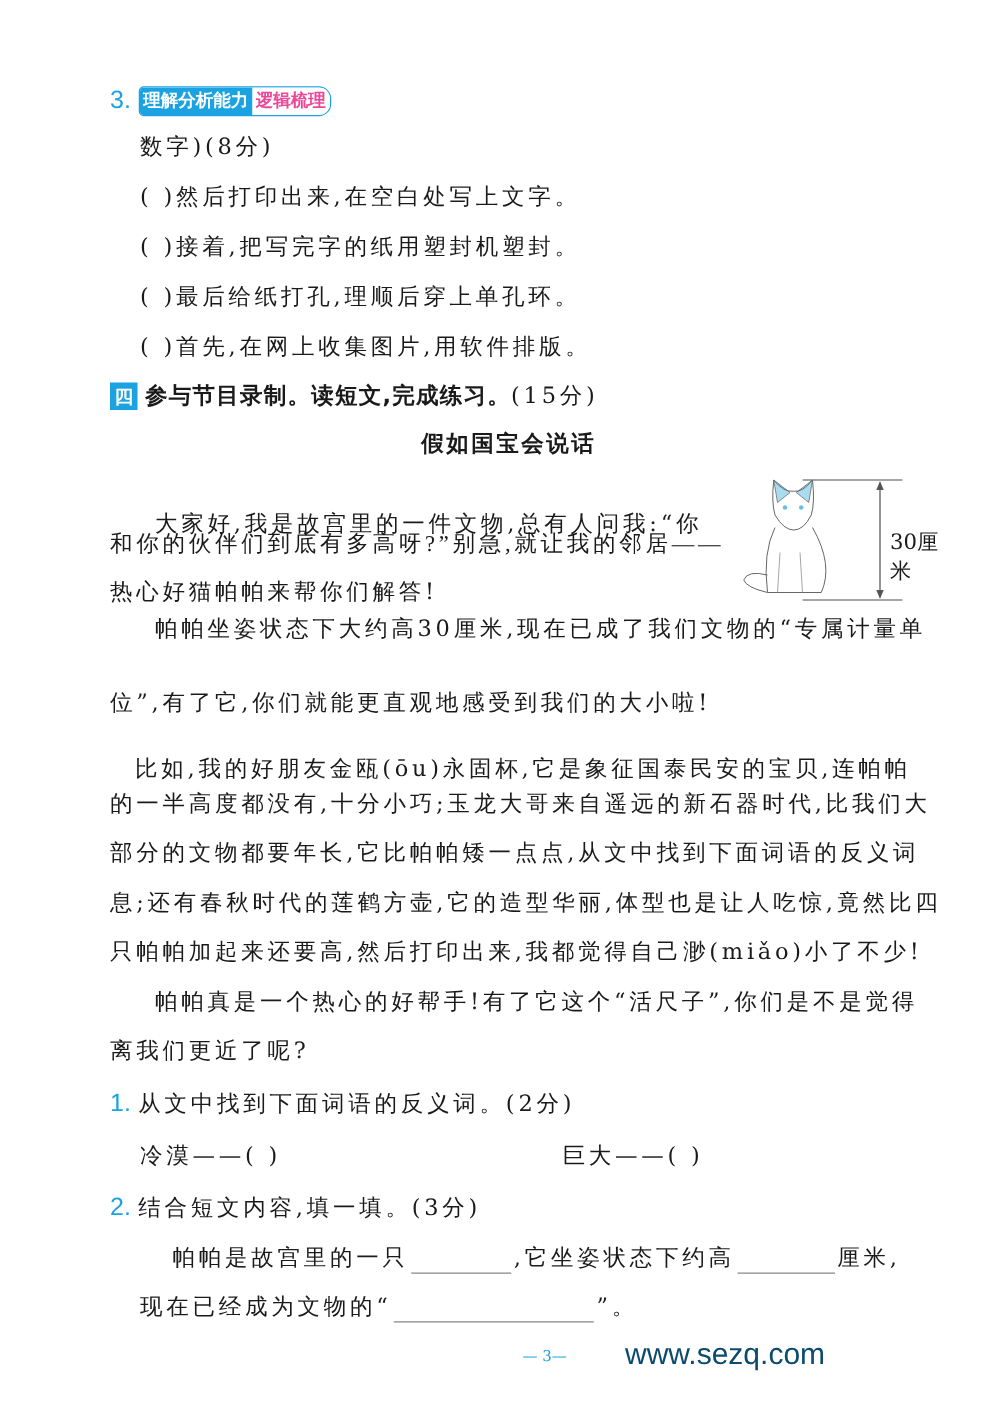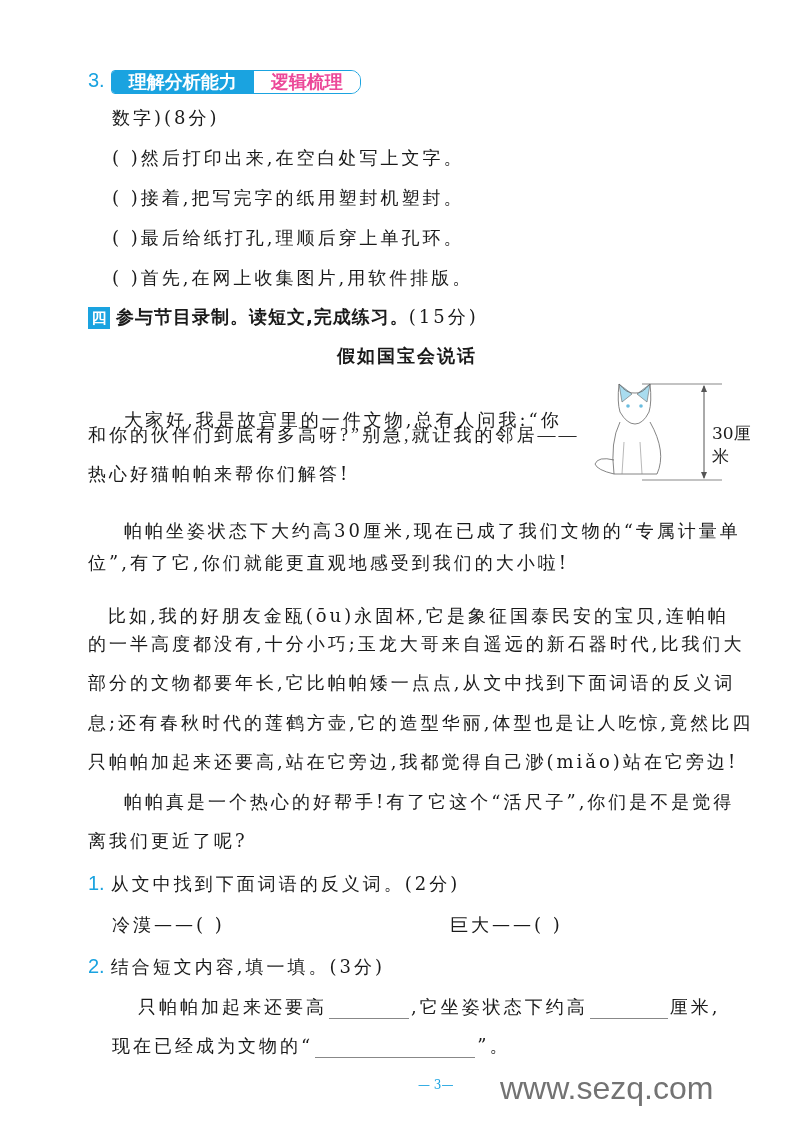--- a/index.html
+++ b/index.html
@@ -1,30 +1,30 @@
 <!DOCTYPE html>
 <html><head>
 <meta charset="utf-8">
 <style>
   html, body { margin:0; padding:0; background:#ffffff; }
   body { width:800px; height:1138px; position:relative; overflow:hidden;
     font-family:"DejaVu Serif","Liberation Serif",serif; color:#1a1a1a; }
   .line { position:absolute; font-size:18px; letter-spacing:3px; white-space:nowrap; line-height:24px; }
   .num { color:#1aa3e0; font-family:"Liberation Sans",sans-serif; font-size:20px; letter-spacing:0; margin-right:6px; }
   .tag { display:inline-flex; vertical-align:middle; border:1.5px solid #1aa3e0; border-radius:4px 10px 10px 4px; overflow:hidden; margin-right:6px; height:22px; }
-  .tag span { font-family:"DejaVu Sans",sans-serif; font-size:18px; letter-spacing:0; padding:0 17px; line-height:22px; font-weight:bold; }
+  .tag span { font-family:"DejaVu Sans",sans-serif; font-size:14px; letter-spacing:0; padding:0 3px; line-height:22px; font-weight:bold; }
   .tag .t1 { background:#1aa3e0; color:#fff; }
   .tag .t2 { background:#fff; color:#ec4899; }
   .sec-badge { display:inline-block; width:22px; height:22px; background:#1aa3e0; color:#fff; font-family:"DejaVu Sans",sans-serif; font-size:15px; line-height:22px; text-align:center; letter-spacing:0; margin-right:6px; font-weight:bold; vertical-align:middle; }
   .sec-title { font-family:"DejaVu Sans",sans-serif; font-weight:bold; letter-spacing:1px; }
   .title { font-family:"DejaVu Sans",sans-serif; font-weight:bold; font-size:18px; letter-spacing:2px; }
   .blank { display:inline-block; border-bottom:1px solid #888; vertical-align:bottom; height:20px; }
   .cat { position:absolute; left:592px; top:382px; width:170px; height:100px; }
   .footer-page { position:absolute; left:418px; top:1078px; color:#1aa3e0; font-size:12px; letter-spacing:0; }
-  .watermark { position:absolute; left:500px; top:1070px; color:#737373; font-family:"Liberation Sans",sans-serif; font-size:32px; letter-spacing:0; }
+  .watermark { position:absolute; left:500px; top:1070px; color:#0c4a6e; font-family:"Liberation Sans",sans-serif; font-size:24px; letter-spacing:0; }
 </style>
 </head>
 <body>
 
 <div class="line" style="left:88px;top:68px;">
   <span class="num">3.</span><span class="tag">
       <span class="t1">理解分析能力</span>
       <span class="t2">逻辑梳理</span>
     </span>
 </div>
@@ -65,42 +65,42 @@
     <path d="M27,2 Q25,20 28,30 Q35,42 43,42 Q51,42 57,30 Q60,20 58,2 Q50,12 43,11 Q35,12 27,2 Z" fill="none" stroke="#666" stroke-width="0.8"></path>
     <circle cx="36" cy="24" r="1.8" fill="#6bbde0"></circle>
     <circle cx="49" cy="24" r="1.8" fill="#6bbde0"></circle>
     <path d="M28,40 Q18,60 22,92 L65,92 Q75,70 58,40" fill="none" stroke="#666" stroke-width="0.8"></path>
     <path d="M22,92 Q5,88 3,82 Q6,74 22,78" fill="none" stroke="#666" stroke-width="0.8"></path>
     <path d="M30,92 L32,60 M50,92 L48,60" fill="none" stroke="#888" stroke-width="0.6"></path>
   </svg>
   <span style="position:absolute;left:120px;top:40px;font-size:17px;letter-spacing:0;">30厘米</span>
 </div>
 
-<div class="line" style="left:124px;top:519px;">帕帕坐姿状态下大约高30厘米,现在已成了我们文物的“专属计量单</div>
+<div class="line" style="left:124px;top:492px;">帕帕坐姿状态下大约高30厘米,现在已成了我们文物的“专属计量单</div>
 <div class="line" style="left:88px;top:551px;">位”,有了它,你们就能更直观地感受到我们的大小啦!</div>
 
 <div class="line" style="left:108px;top:592px;margin-top:12px;">比如,我的好朋友金瓯(ōu)永固杯,它是象征国泰民安的宝贝,连帕帕</div>
 <div class="line" style="left:88px;top:632px;">的一半高度都没有,十分小巧;玉龙大哥来自遥远的新石器时代,比我们大</div>
 <div class="line" style="left:88px;top:671px;">部分的文物都要年长,它比帕帕矮一点点,从文中找到下面词语的反义词</div>
 <div class="line" style="left:88px;top:711px;">息;还有春秋时代的莲鹤方壶,它的造型华丽,体型也是让人吃惊,竟然比四</div>
-<div class="line" style="left:88px;top:750px;">只帕帕加起来还要高,站在它旁边,我都觉得自己渺(miǎo)站在它旁边!</div>
+<div class="line" style="left:88px;top:750px;">只帕帕加起来还要高,然后打印出来,我都觉得自己渺(miǎo)小了不少!</div>
 
 <div class="line" style="left:124px;top:790px;">帕帕真是一个热心的好帮手!有了它这个“活尺子”,你们是不是觉得</div>
 <div class="line" style="left:88px;top:829px;">离我们更近了呢?</div>
 
 <div class="line" style="left:88px;top:871px;">
   <span class="num">1.</span><span>从文中找到下面词语的反义词。(2分)</span>
 </div>
 <div class="line" style="left:112px;top:913px;">冷漠——(        )</div>
 <div class="line" style="left:450px;top:913px;">巨大——(        )</div>
 
 <div class="line" style="left:88px;top:954px;">
   <span class="num">2.</span><span>结合短文内容,填一填。(3分)</span>
 </div>
 <div class="line" style="left:138px;top:995px;">
-  <span>只帕帕加起来还要高</span><span class="blank" style="width:80px;margin:0 2px;"></span><span>,它坐姿状态下约高</span><span class="blank" style="width:78px;margin:0 2px;"></span><span>厘米,</span>
+  <span>帕帕是故宫里的一只</span><span class="blank" style="width:80px;margin:0 2px;"></span><span>,它坐姿状态下约高</span><span class="blank" style="width:78px;margin:0 2px;"></span><span>厘米,</span>
 </div>
 <div class="line" style="left:112px;top:1034px;">
   <span>现在已经成为文物的“</span><span class="blank" style="width:160px;margin:0 2px;"></span><span>”。</span>
 </div>
 
 <div class="footer-page">— 3—</div>
 <div class="watermark">www.sezq.com</div>
 
 </body></html>

